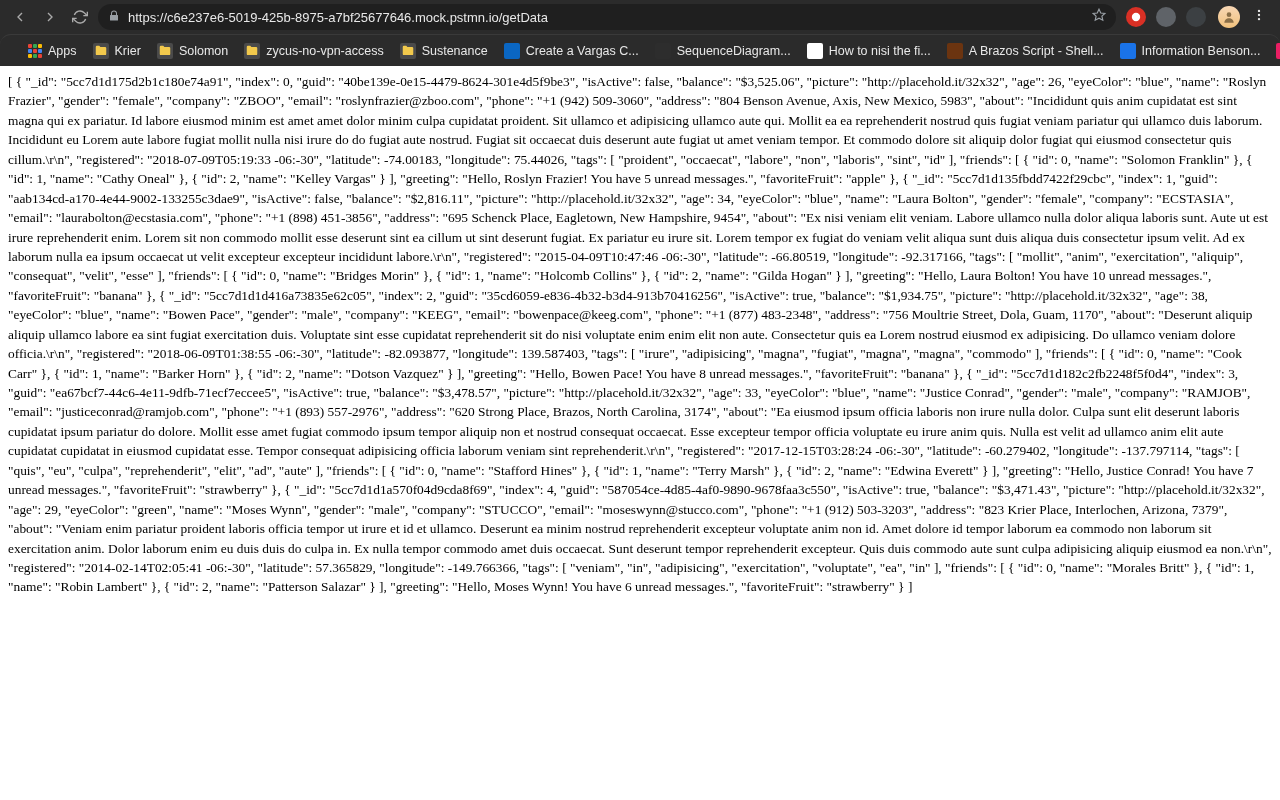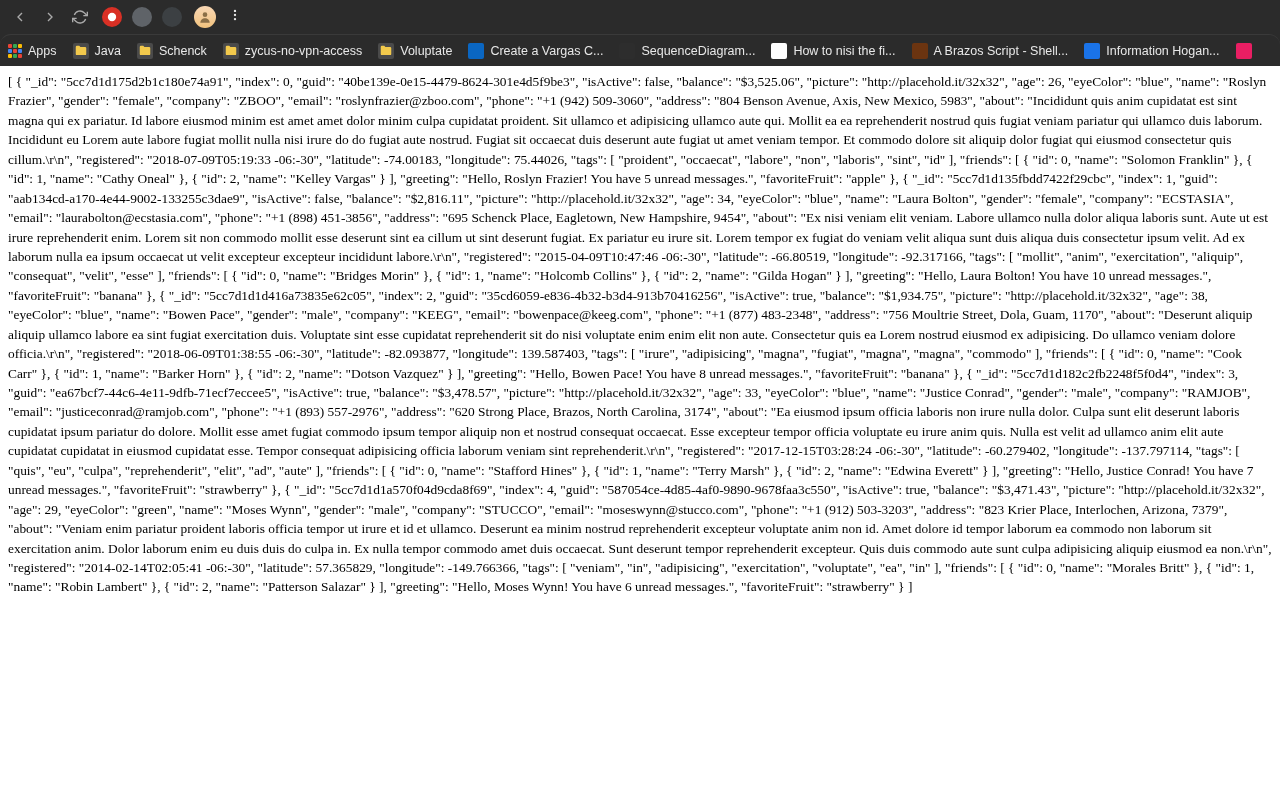--- a/index.html
+++ b/index.html
@@ -13,21 +13,21 @@
     .lock-icon { color: #9aa0a6; }
     .url-text { color: #e8e8e8; font-size: 13px; flex: 1; white-space: nowrap; overflow: hidden; }
     .star-icon { color: #9aa0a6; }
     .ext-icon { width: 20px; height: 20px; border-radius: 50%; display: flex; align-items: center; justify-content: center; font-size: 10px; margin-left: 4px;}
     .ext-red { background: #d93025; color: #fff; }
     .ext-grey { background: #5f6368; }
     .ext-dark { background: #3c4043; }
     .avatar { width: 22px; height: 22px; border-radius: 50%; background: linear-gradient(#f8d7b5,#f1c27d); display:flex;align-items:center;justify-content:center; margin-left:6px;}
     .menu-dots { color: #e8e8e8; margin: 0 6px; }
 
-    .bookmarks { display: flex; align-items: center; gap: 16px; padding: 6px 8px; height: 32px; font-size: 12.5px; border-top: 1px solid #3a3a3a; border-radius: 11px; }
+    .bookmarks { display: flex; align-items: center; gap: 16px; padding: 6px 28px; height: 32px; font-size: 12.5px; border-top: 1px solid #3a3a3a; border-radius: 11px; }
     .bm { display: flex; align-items: center; gap: 6px; color: #e8e8e8; cursor: pointer; white-space: nowrap; }
     .bm .icon { width: 16px; height: 16px; display: inline-flex; align-items: center; justify-content: center; border-radius: 2px; font-size: 10px; }
     .folder-icon { background: #4a4a4a; color: #f2c94c; }
     .apps-icon { display: grid; grid-template-columns: repeat(3, 4px); grid-template-rows: repeat(3, 4px); gap: 1px; }
     .apps-icon span { background: #ea4335; width: 4px; height: 4px; border-radius: 1px;}
     .apps-icon span:nth-child(2){background:#34a853;} .apps-icon span:nth-child(3){background:#fbbc05;}
     .apps-icon span:nth-child(4){background:#4285f4;} .apps-icon span:nth-child(6){background:#4285f4;}
     .apps-icon span:nth-child(7){background:#fbbc05;} .apps-icon span:nth-child(8){background:#34a853;} .apps-icon span:nth-child(9){background:#ea4335;}
     .sq-icon { width: 16px; height: 16px; border-radius: 2px; }
 
@@ -46,20 +46,33 @@
     <div class="nav-btn">
       <svg viewBox="0 0 24 24" fill="none" stroke="currentColor" stroke-width="2">
           <path d="M9 18l6-6-6-6"></path>
         </svg>
     </div>
     <div class="nav-btn">
       <svg viewBox="0 0 24 24" fill="none" stroke="currentColor" stroke-width="2">
           <path d="M23 4v6h-6M1 20v-6h6"></path>
           <path d="M3.51 9a9 9 0 0114.85-3.36L23 10M1 14l4.64 4.36A9 9 0 0020.49 15"></path>
         </svg>
+    </div>
+    <div class="url-bar">
+      <span class="lock-icon">
+        <svg width="12" height="12" viewBox="0 0 24 24" fill="currentColor">
+            <path d="M6 10V7a6 6 0 1112 0v3h1a1 1 0 011 1v9a1 1 0 01-1 1H5a1 1 0 01-1-1v-9a1 1 0 011-1h1zm2 0h8V7a4 4 0 10-8 0v3z"></path>
+          </svg>
+      </span>
+      <span class="url-text">https://c6e237e6-5019-425b-8975-a7bf25677646.mock.pstmn.io/getData</span>
+      <span class="star-icon">
+        <svg width="14" height="14" viewBox="0 0 24 24" fill="none" stroke="currentColor" stroke-width="2">
+            <polygon points="12 2 15 8.5 22 9.3 17 14 18.5 21 12 17.5 5.5 21 7 14 2 9.3 9 8.5 12 2"></polygon>
+          </svg>
+      </span>
     </div>
     <div class="ext-icon ext-red">
       <svg width="10" height="10" viewBox="0 0 24 24" fill="#fff">
           <circle cx="12" cy="12" r="10"></circle>
         </svg>
     </div>
     <div class="ext-icon ext-grey"></div>
     <div class="ext-icon ext-dark"></div>
     <div class="avatar">
       <svg width="14" height="14" viewBox="0 0 24 24" fill="#8b6f47">
@@ -90,57 +103,57 @@
           <span></span>
         </span>
       <span>Apps</span>
     </div>
     <div id="bm-list" style="display:contents"><div class="bm">
           <span class="icon folder-icon">
             <svg width="14" height="14" viewBox="0 0 24 24" fill="#f2c94c">
               <path d="M3 5a2 2 0 012-2h4l2 2h8a2 2 0 012 2v10a2 2 0 01-2 2H5a2 2 0 01-2-2V5z"></path>
             </svg>
           </span>
-          <span>Java</span>
+          <span>Krier</span>
         </div><div class="bm">
           <span class="icon folder-icon">
             <svg width="14" height="14" viewBox="0 0 24 24" fill="#f2c94c">
               <path d="M3 5a2 2 0 012-2h4l2 2h8a2 2 0 012 2v10a2 2 0 01-2 2H5a2 2 0 01-2-2V5z"></path>
             </svg>
           </span>
-          <span>Schenck</span>
+          <span>Solomon</span>
         </div><div class="bm">
           <span class="icon folder-icon">
             <svg width="14" height="14" viewBox="0 0 24 24" fill="#f2c94c">
               <path d="M3 5a2 2 0 012-2h4l2 2h8a2 2 0 012 2v10a2 2 0 01-2 2H5a2 2 0 01-2-2V5z"></path>
             </svg>
           </span>
           <span>zycus-no-vpn-access</span>
         </div><div class="bm">
           <span class="icon folder-icon">
             <svg width="14" height="14" viewBox="0 0 24 24" fill="#f2c94c">
               <path d="M3 5a2 2 0 012-2h4l2 2h8a2 2 0 012 2v10a2 2 0 01-2 2H5a2 2 0 01-2-2V5z"></path>
             </svg>
           </span>
-          <span>Voluptate</span>
+          <span>Sustenance</span>
         </div><div class="bm">
           <span class="sq-icon" style="background:#0a66c2"></span>
           <span>Create a Vargas C...</span>
         </div><div class="bm">
           <span class="sq-icon" style="background:#2d2d2d"></span>
           <span>SequenceDiagram...</span>
         </div><div class="bm">
           <span class="sq-icon" style="background:#fff"></span>
           <span>How to nisi the fi...</span>
         </div><div class="bm">
           <span class="sq-icon" style="background:#6b3410"></span>
           <span>A Brazos Script - Shell...</span>
         </div><div class="bm">
           <span class="sq-icon" style="background:#1a73e8"></span>
-          <span>Information Hogan...</span>
+          <span>Information Benson...</span>
         </div><div class="bm">
           <span class="sq-icon" style="background:#e91e63"></span>
         </div></div>
   </div>
 </div>
 
 <div class="content">
   <span>[ { "_id": "5cc7d1d175d2b1c180e74a91", "index": 0, "guid": "40be139e-0e15-4479-8624-301e4d5f9be3", "isActive": false, "balance": "$3,525.06", "picture": "http://placehold.it/32x32", "age": 26, "eyeColor": "blue", "name": "Roslyn Frazier", "gender": "female", "company": "ZBOO", "email": "roslynfrazier@zboo.com", "phone": "+1 (942) 509-3060", "address": "804 Benson Avenue, Axis, New Mexico, 5983", "about": "Incididunt quis anim cupidatat est sint magna qui ex pariatur. Id labore eiusmod minim est amet amet dolor minim culpa cupidatat proident. Sit ullamco et adipisicing ullamco aute qui. Mollit ea ea reprehenderit nostrud quis fugiat veniam pariatur qui ullamco duis laborum. Incididunt eu Lorem aute labore fugiat mollit nulla nisi irure do do fugiat aute nostrud. Fugiat sit occaecat duis deserunt aute fugiat ut amet veniam tempor. Et commodo dolore sit aliquip dolor fugiat qui eiusmod consectetur quis cillum.\r\n", "registered": "2018-07-09T05:19:33 -06:-30", "latitude": -74.00183, "longitude": 75.44026, "tags": [ "proident", "occaecat", "labore", "non", "laboris", "sint", "id" ], "friends": [ { "id": 0, "name": "Solomon Franklin" }, { "id": 1, "name": "Cathy Oneal" }, { "id": 2, "name": "Kelley Vargas" } ], "greeting": "Hello, Roslyn Frazier! You have 5 unread messages.", "favoriteFruit": "apple" }, { "_id": "5cc7d1d135fbdd7422f29cbc", "index": 1, "guid": "aab134cd-a170-4e44-9002-133255c3dae9", "isActive": false, "balance": "$2,816.11", "picture": "http://placehold.it/32x32", "age": 34, "eyeColor": "blue", "name": "Laura Bolton", "gender": "female", "company": "ECSTASIA", "email": "laurabolton@ecstasia.com", "phone": "+1 (898) 451-3856", "address": "695 Schenck Place, Eagletown, New Hampshire, 9454", "about": "Ex nisi veniam elit veniam. Labore ullamco nulla dolor aliqua laboris sunt. Aute ut est irure reprehenderit enim. Lorem sit non commodo mollit esse deserunt sint ea cillum ut sint deserunt fugiat. Ex pariatur eu irure sit. Lorem tempor ex fugiat do veniam velit aliqua sunt duis aliqua duis consectetur ipsum velit. Ad ex laborum nulla ea ipsum occaecat ut velit excepteur excepteur incididunt labore.\r\n", "registered": "2015-04-09T10:47:46 -06:-30", "latitude": -66.80519, "longitude": -92.317166, "tags": [ "mollit", "anim", "exercitation", "aliquip", "consequat", "velit", "esse" ], "friends": [ { "id": 0, "name": "Bridges Morin" }, { "id": 1, "name": "Holcomb Collins" }, { "id": 2, "name": "Gilda Hogan" } ], "greeting": "Hello, Laura Bolton! You have 10 unread messages.", "favoriteFruit": "banana" }, { "_id": "5cc7d1d1d416a73835e62c05", "index": 2, "guid": "35cd6059-e836-4b32-b3d4-913b70416256", "isActive": true, "balance": "$1,934.75", "picture": "http://placehold.it/32x32", "age": 38, "eyeColor": "blue", "name": "Bowen Pace", "gender": "male", "company": "KEEG", "email": "bowenpace@keeg.com", "phone": "+1 (877) 483-2348", "address": "756 Moultrie Street, Dola, Guam, 1170", "about": "Deserunt aliquip aliquip ullamco labore ea sint fugiat exercitation duis. Voluptate sint esse cupidatat reprehenderit sit do nisi voluptate enim enim elit non aute. Consectetur quis ea Lorem nostrud eiusmod ex adipisicing. Do ullamco veniam dolore officia.\r\n", "registered": "2018-06-09T01:38:55 -06:-30", "latitude": -82.093877, "longitude": 139.587403, "tags": [ "irure", "adipisicing", "magna", "fugiat", "magna", "magna", "commodo" ], "friends": [ { "id": 0, "name": "Cook Carr" }, { "id": 1, "name": "Barker Horn" }, { "id": 2, "name": "Dotson Vazquez" } ], "greeting": "Hello, Bowen Pace! You have 8 unread messages.", "favoriteFruit": "banana" }, { "_id": "5cc7d1d182c2fb2248f5f0d4", "index": 3, "guid": "ea67bcf7-44c6-4e11-9dfb-71ecf7eccee5", "isActive": true, "balance": "$3,478.57", "picture": "http://placehold.it/32x32", "age": 33, "eyeColor": "blue", "name": "Justice Conrad", "gender": "male", "company": "RAMJOB", "email": "justiceconrad@ramjob.com", "phone": "+1 (893) 557-2976", "address": "620 Strong Place, Brazos, North Carolina, 3174", "about": "Ea eiusmod ipsum officia laboris non irure nulla dolor. Culpa sunt elit deserunt laboris cupidatat ipsum pariatur do dolore. Mollit esse amet fugiat commodo ipsum tempor aliquip non et nostrud consequat occaecat. Esse excepteur tempor officia voluptate eu irure anim quis. Nulla est velit ad ullamco anim elit aute cupidatat cupidatat in eiusmod cupidatat esse. Tempor consequat adipisicing officia laborum veniam sint reprehenderit.\r\n", "registered": "2017-12-15T03:28:24 -06:-30", "latitude": -60.279402, "longitude": -137.797114, "tags": [ "quis", "eu", "culpa", "reprehenderit", "elit", "ad", "aute" ], "friends": [ { "id": 0, "name": "Stafford Hines" }, { "id": 1, "name": "Terry Marsh" }, { "id": 2, "name": "Edwina Everett" } ], "greeting": "Hello, Justice Conrad! You have 7 unread messages.", "favoriteFruit": "strawberry" }, { "_id": "5cc7d1d1a570f04d9cda8f69", "index": 4, "guid": "587054ce-4d85-4af0-9890-9678faa3c550", "isActive": true, "balance": "$3,471.43", "picture": "http://placehold.it/32x32", "age": 29, "eyeColor": "green", "name": "Moses Wynn", "gender": "male", "company": "STUCCO", "email": "moseswynn@stucco.com", "phone": "+1 (912) 503-3203", "address": "823 Krier Place, Interlochen, Arizona, 7379", "about": "Veniam enim pariatur proident laboris officia tempor ut irure et id et ullamco. Deserunt ea minim nostrud reprehenderit excepteur voluptate anim non id. Amet dolore id tempor laborum ea commodo non laborum sit exercitation anim. Dolor laborum enim eu duis duis do culpa in. Ex nulla tempor commodo amet duis occaecat. Sunt deserunt tempor reprehenderit excepteur. Quis duis commodo aute sunt culpa adipisicing aliquip eiusmod ea non.\r\n", "registered": "2014-02-14T02:05:41 -06:-30", "latitude": 57.365829, "longitude": -149.766366, "tags": [ "veniam", "in", "adipisicing", "exercitation", "voluptate", "ea", "in" ], "friends": [ { "id": 0, "name": "Morales Britt" }, { "id": 1, "name": "Robin Lambert" }, { "id": 2, "name": "Patterson Salazar" } ], "greeting": "Hello, Moses Wynn! You have 6 unread messages.", "favoriteFruit": "strawberry" } ]</span>
 </div>
 

